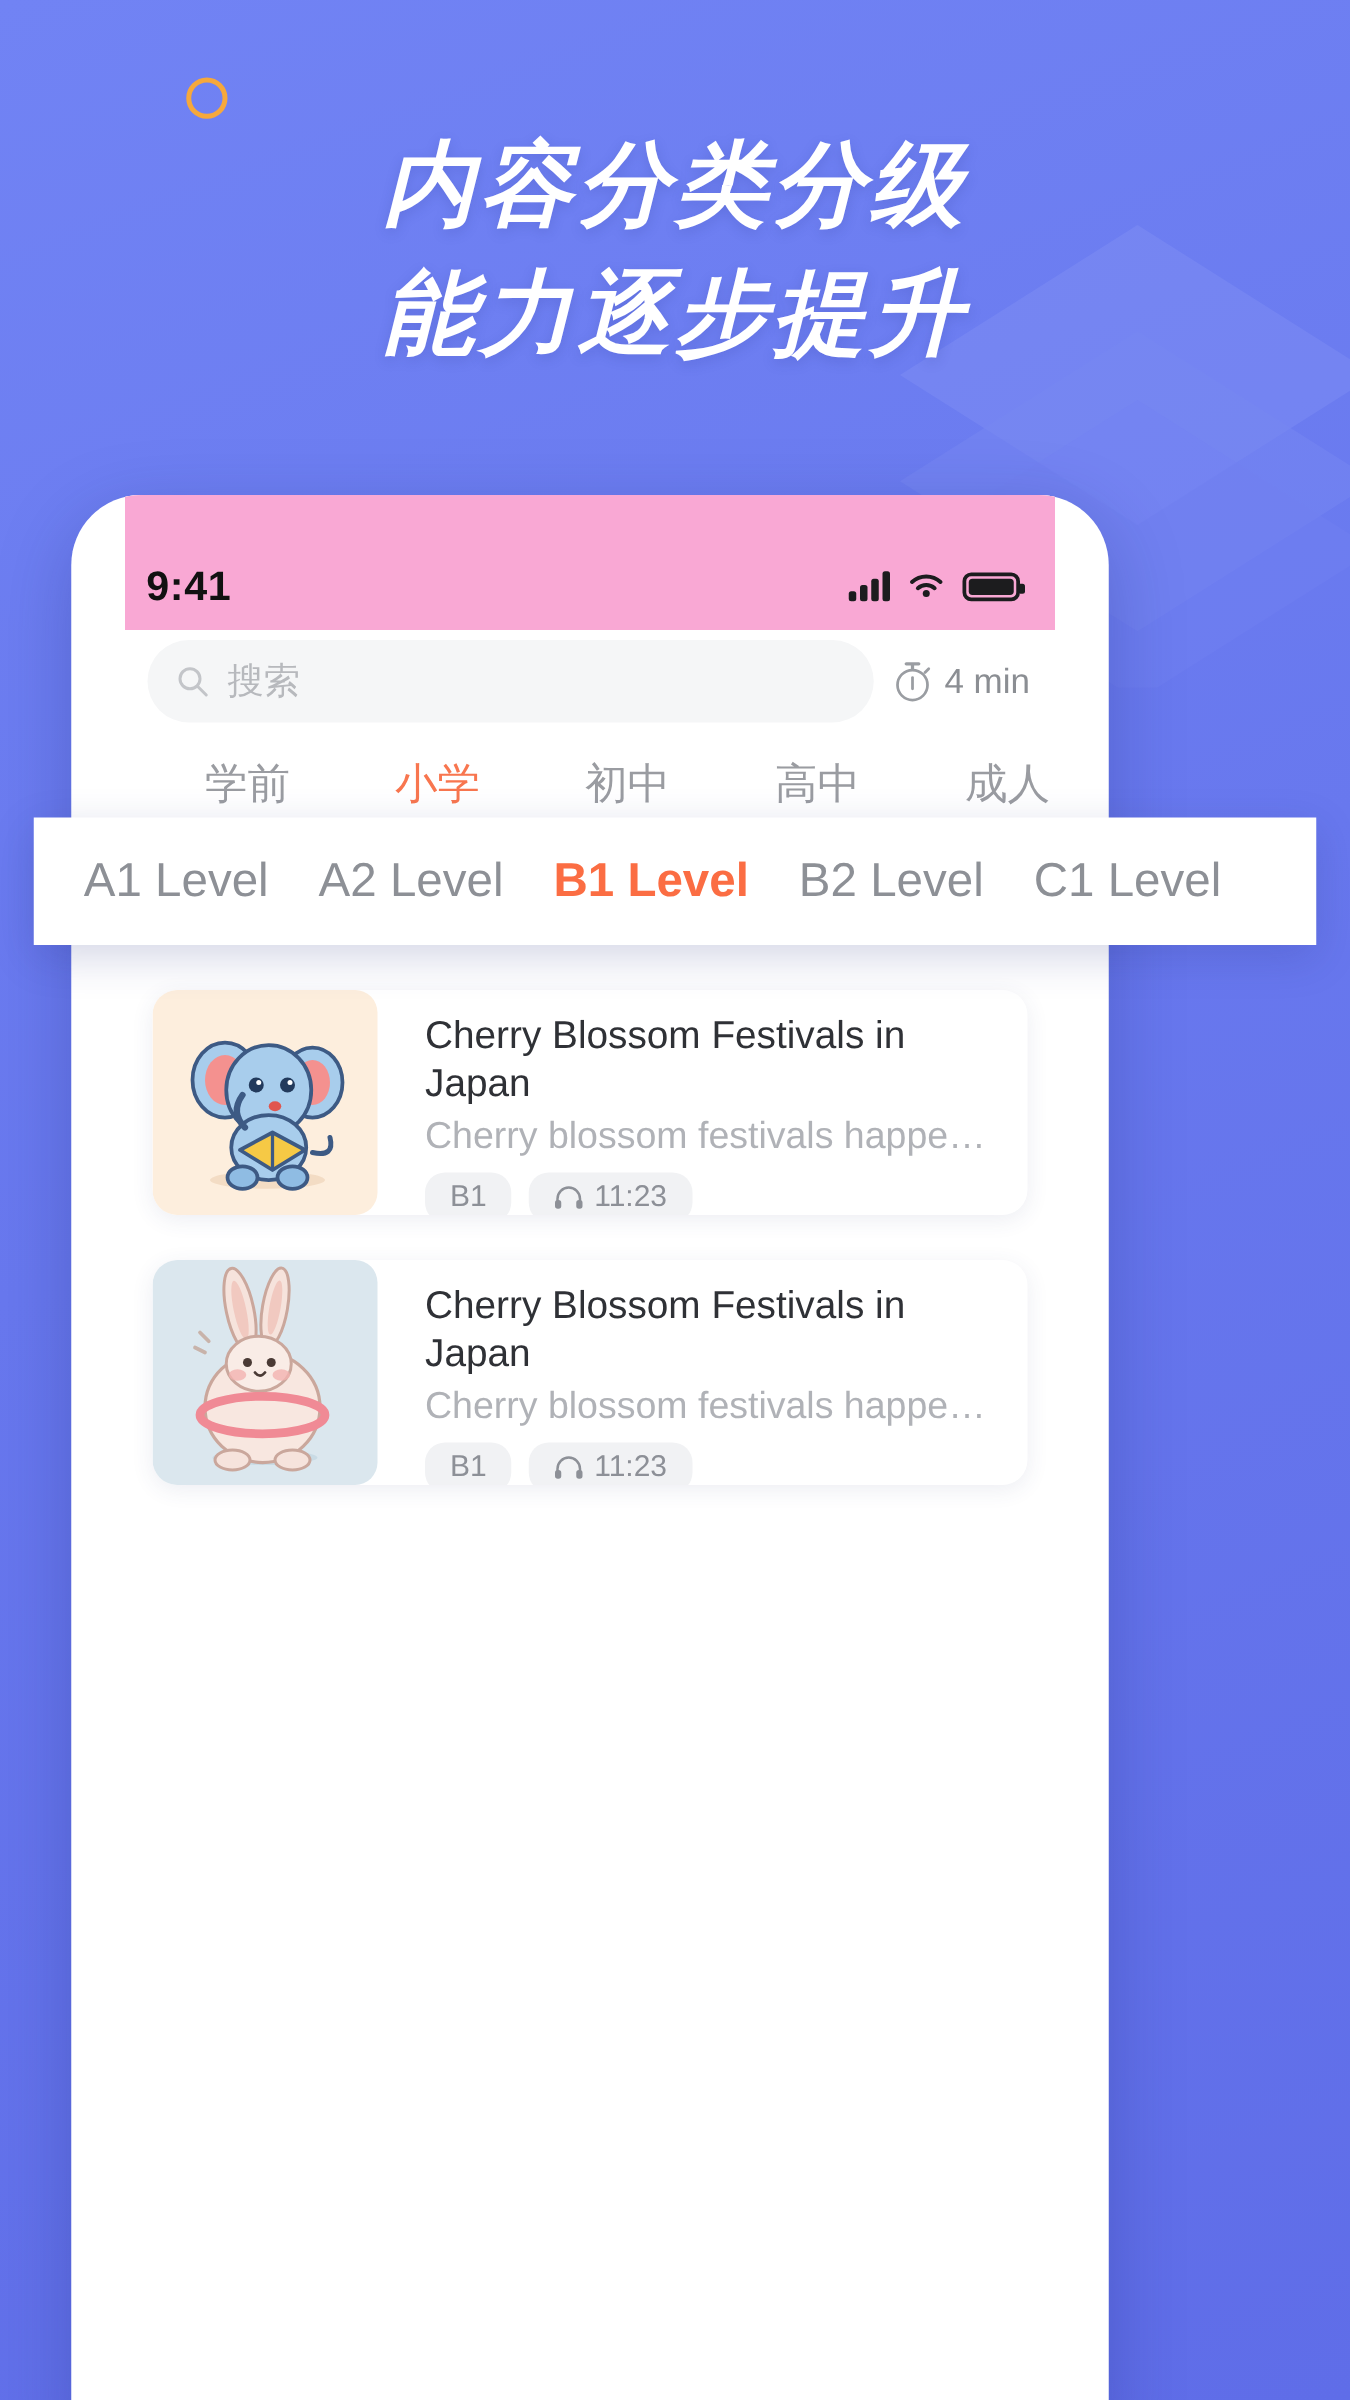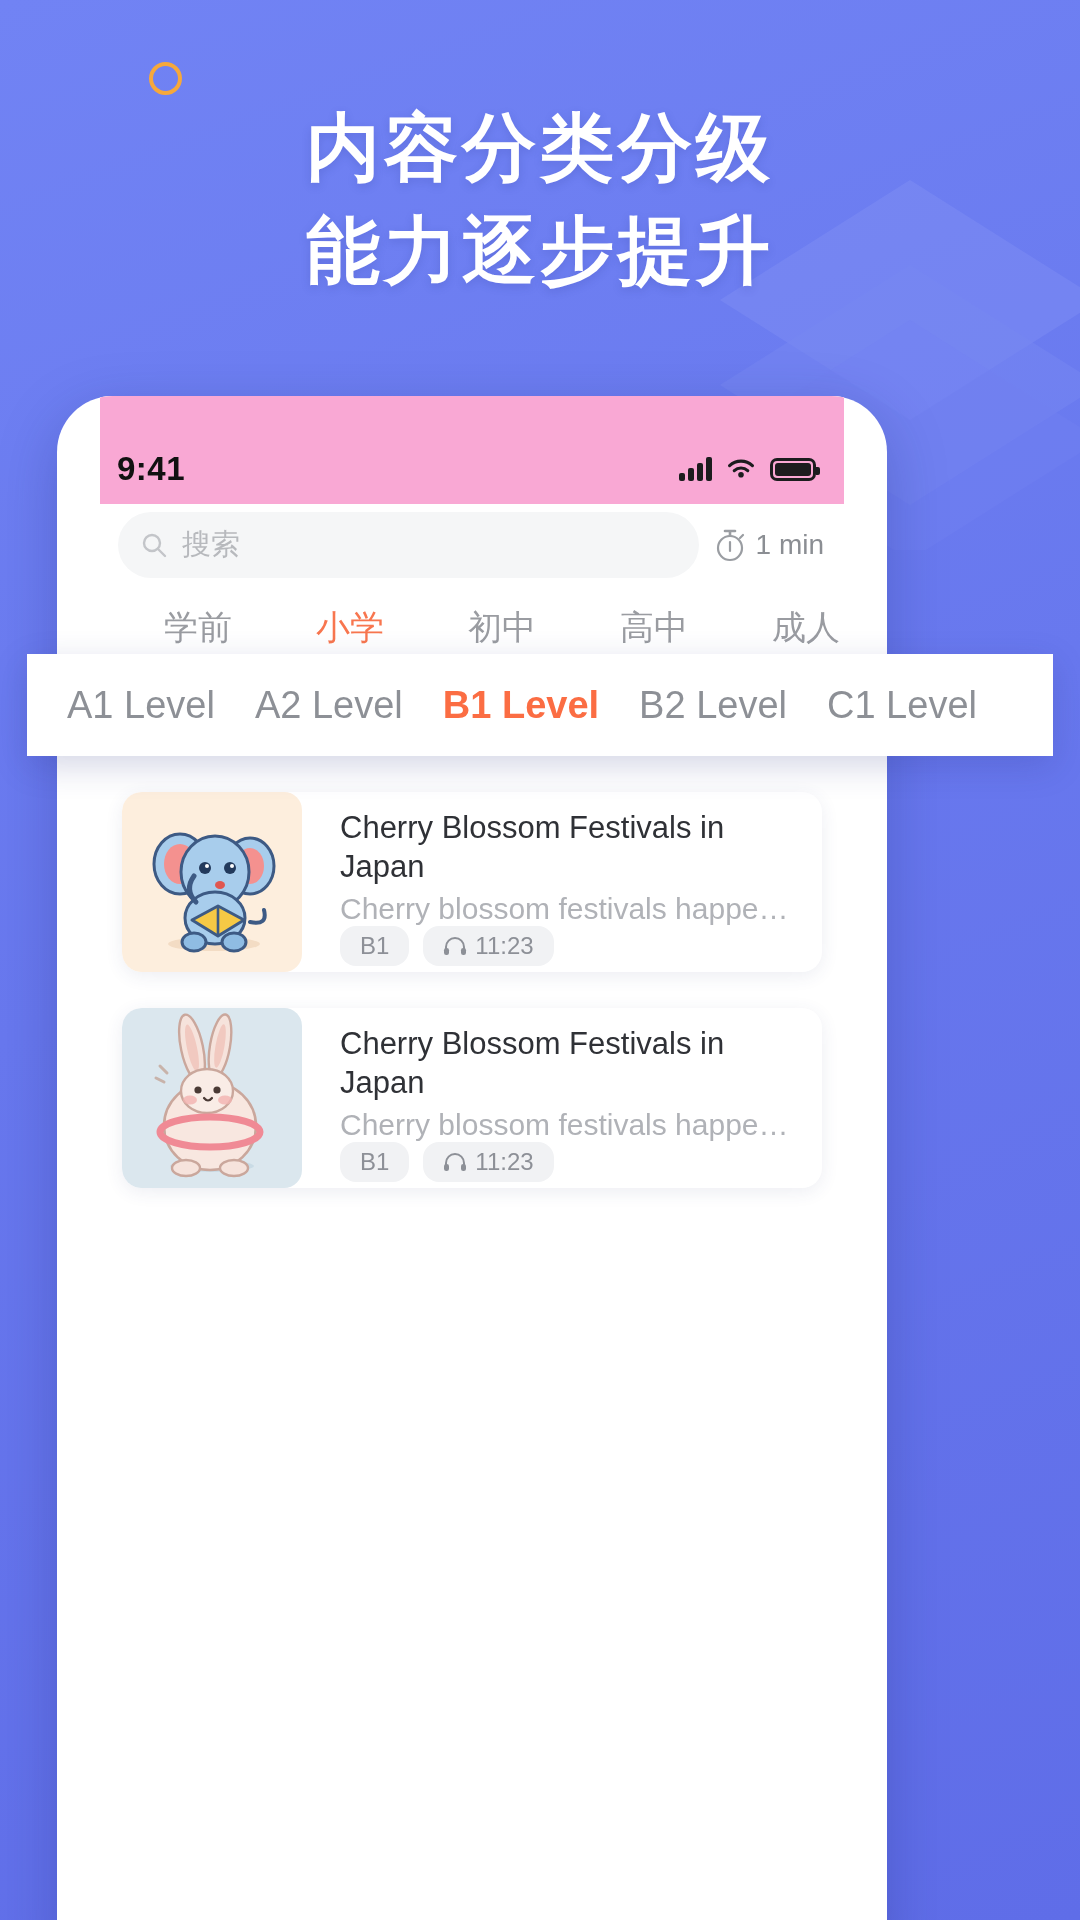--- a/index.html
+++ b/index.html
@@ -51,21 +51,21 @@
     width: 1080px;
     text-align: center;
     color: #ffffff;
     font-weight: bold;
     font-size: 74px;
     line-height: 103px;
     letter-spacing: 4px;
     text-shadow: 0 3px 10px rgba(40,50,140,.18);
     z-index: 4;
   }
-  .headline div { white-space: nowrap; }
+  .headline div { white-space: nowrap; font-style: italic; }
 
   
   .phone {
     position: absolute;
     left: 57px;
     top: 396px;
     width: 830px;
     height: 1560px;
     background: #ffffff;
     border-radius: 56px 56px 0 0;
@@ -240,20 +240,21 @@
     font-size: 30px;
     color: #b0b2b7;
     margin-top: 6px;
     white-space: nowrap;
     overflow: hidden;
     text-overflow: ellipsis;
   }
   .card-meta {
     display: flex;
     gap: 14px;
+    margin-top: 12px;
     align-items: center;
   }
   .chip {
     background: #f1f2f4;
     color: #8d9097;
     font-size: 24px;
     border-radius: 16px;
     padding: 6px 20px;
     display: flex;
     align-items: center;
@@ -334,21 +335,21 @@
         <span class="search-ph">搜索</span>
       </div>
       <div class="timer-wrap">
         <svg width="34" height="36" viewBox="0 0 34 36">
           <circle cx="17" cy="21" r="12" stroke="#9a9da2" stroke-width="2.2" fill="none"></circle>
           <line x1="17" y1="15" x2="17" y2="24" stroke="#9a9da2" stroke-width="2.2" stroke-linecap="round"></line>
           <line x1="12" y1="4" x2="22" y2="4" stroke="#9a9da2" stroke-width="2.6" stroke-linecap="round"></line>
           <line x1="17" y1="4" x2="17" y2="9" stroke="#9a9da2" stroke-width="2.6"></line>
           <line x1="27" y1="11" x2="30" y2="8" stroke="#9a9da2" stroke-width="2.2" stroke-linecap="round"></line>
         </svg>
-        <span>1 min</span>
+        <span>4 min</span>
       </div>
     </div>
 
     <div class="grade-tabs">
       <div class="grade-tab">
         <div class="grade-name">学前</div>
         <div class="grade-age">年龄 3-6</div>
       </div>
       <div class="grade-tab active">
         <div class="grade-name">小学</div>

